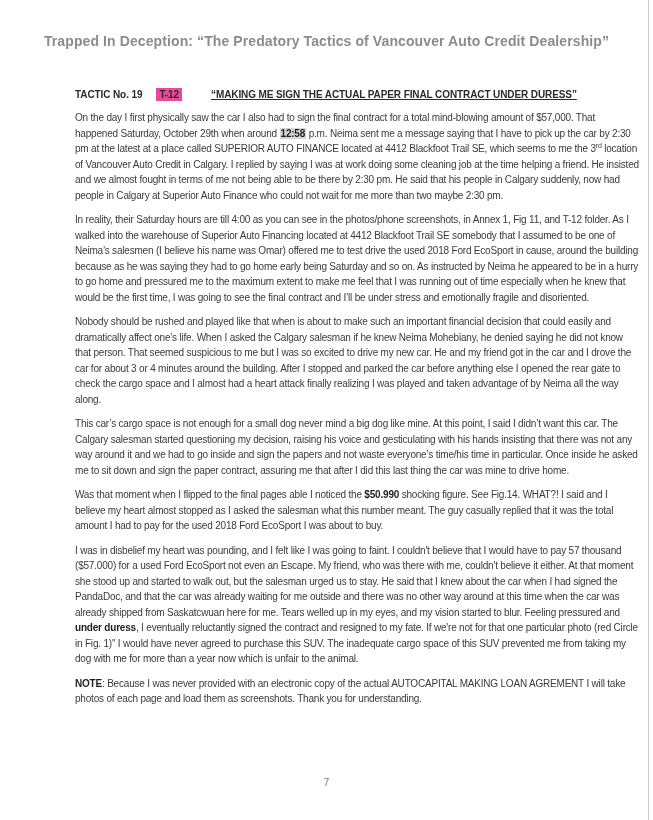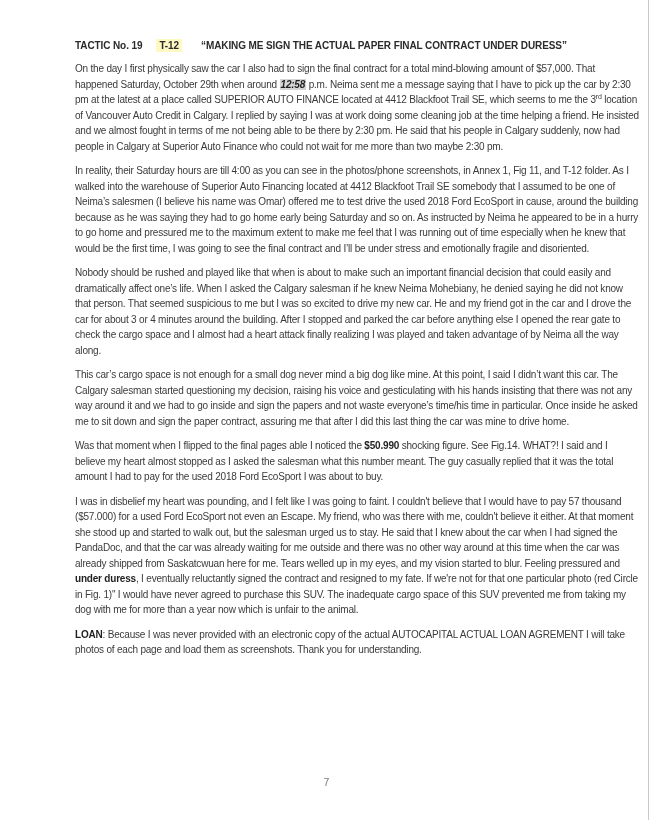--- a/index.html
+++ b/index.html
@@ -28,66 +28,67 @@
   }
   .tactic-heading {
     margin: 40px 20px 0 75px;
     font-size: 10px;
     font-weight: bold;
     color: #2b2b2b;
     letter-spacing: -0.1px;
   }
   .tactic-heading .tag {
     margin-left: 14px;
-    background: #fef9c3;
+    background: #ec4899;
     padding: 1px 3px;
   }
-  .tactic-heading .quote { margin-left: 19px; }
+  .tactic-heading .quote { margin-left: 29px; text-decoration: underline; }
   .doc-body {
     margin: 10px 0 0 75px;
     width: 565px;
     font-size: 10px;
     line-height: 15.5px;
     letter-spacing: -0.2px;
     color: #3a3a3a;
   }
   .doc-body p { margin: 0 0 9px 0; }
   .b { font-weight: bold; color: #1f1f1f; }
-  .hl { background: #d6d6d6; padding: 0 1px; font-style: italic; }
+  .hl { background: #d6d6d6; padding: 0 1px; }
   sup { font-size: 7px; line-height: 0; vertical-align: super; }
   .page-number {
     position: absolute;
     left: 0; right: 0;
     top: 776px;
     text-align: center;
     font-size: 10.5px;
     color: #7a7a7a;
   }
 </style>
 </head>
 <body>
 
 <div class="page">
   <div class="page-edge"></div>
 
+  <div class="doc-title">Trapped In Deception: “The Predatory Tactics of Vancouver Auto Credit Dealership”</div>
 
   <div class="tactic-heading">
     <span>TACTIC No. 19</span><span class="tag">T-12</span><span class="quote">“MAKING ME SIGN THE ACTUAL PAPER FINAL CONTRACT UNDER DURESS”</span>
   </div>
 
   <div class="doc-body">
     <p><span>On the day I first physically saw the car I also had to sign the final contract for a total mind-blowing amount of $57,000. That happened Saturday, October 29th when around </span><span class="b hl">12:58</span><span> p.m. Neima sent me a message saying that I have to pick up the car by 2:30 pm at the latest at a place called SUPERIOR AUTO FINANCE located at 4412 Blackfoot Trail SE, which seems to me the 3</span><sup>rd</sup><span> location of Vancouver Auto Credit in Calgary. I replied by saying I was at work doing some cleaning job at the time helping a friend. He insisted and we almost fought in terms of me not being able to be there by 2:30 pm. He said that his people in Calgary suddenly, now had people in Calgary at Superior Auto Finance who could not wait for me more than two maybe 2:30 pm.</span></p>
 
     <p><span>In reality, their Saturday hours are till 4:00 as you can see in the photos/phone screenshots, in Annex 1, Fig 11, and T-12 folder. As I walked into the warehouse of Superior Auto Financing located at 4412 Blackfoot Trail SE somebody that I assumed to be one of Neima’s salesmen (I believe his name was Omar) offered me to test drive the used 2018 Ford EcoSport in cause, around the building because as he was saying they had to go home early being Saturday and so on. As instructed by Neima he appeared to be in a hurry to go home and pressured me to the maximum extent to make me feel that I was running out of time especially when he knew that would be the first time, I was going to see the final contract and I’ll be under stress and emotionally fragile and disoriented.</span></p>
 
     <p><span>Nobody should be rushed and played like that when is about to make such an important financial decision that could easily and dramatically affect one’s life. When I asked the Calgary salesman if he knew Neima Mohebiany, he denied saying he did not know that person. That seemed suspicious to me but I was so excited to drive my new car. He and my friend got in the car and I drove the car for about 3 or 4 minutes around the building. After I stopped and parked the car before anything else I opened the rear gate to check the cargo space and I almost had a heart attack finally realizing I was played and taken advantage of by Neima all the way along.</span></p>
 
     <p><span>This car’s cargo space is not enough for a small dog never mind a big dog like mine. At this point, I said I didn’t want this car. The Calgary salesman started questioning my decision, raising his voice and gesticulating with his hands insisting that there was not any way around it and we had to go inside and sign the papers and not waste everyone’s time/his time in particular. Once inside he asked me to sit down and sign the paper contract, assuring me that after I did this last thing the car was mine to drive home.</span></p>
 
     <p><span>Was that moment when I flipped to the final pages able I noticed the </span><span class="b">$50.990</span><span> shocking figure. See Fig.14. WHAT?! I said and I believe my heart almost stopped as I asked the salesman what this number meant. The guy casually replied that it was the total amount I had to pay for the used 2018 Ford EcoSport I was about to buy.</span></p>
 
     <p><span>I was in disbelief my heart was pounding, and I felt like I was going to faint. I couldn't believe that I would have to pay 57 thousand ($57.000) for a used Ford EcoSport not even an Escape. My friend, who was there with me, couldn't believe it either. At that moment she stood up and started to walk out, but the salesman urged us to stay. He said that I knew about the car when I had signed the PandaDoc, and that the car was already waiting for me outside and there was no other way around at this time when the car was already shipped from Saskatcwuan here for me. Tears welled up in my eyes, and my vision started to blur. Feeling pressured and </span><span class="b">under duress</span><span>, I eventually reluctantly signed the contract and resigned to my fate. If we're not for that one particular photo (red Circle in Fig. 1)" I would have never agreed to purchase this SUV. The inadequate cargo space of this SUV prevented me from taking my dog with me for more than a year now which is unfair to the animal.</span></p>
 
-    <p><span class="b">LOAN</span><span>: Because I was never provided with an electronic copy of the actual AUTOCAPITAL ACTUAL LOAN AGREMENT I will take photos of each page and load them as screenshots. Thank you for understanding.</span></p>
+    <p><span class="b">NOTE</span><span>: Because I was never provided with an electronic copy of the actual AUTOCAPITAL MAKING LOAN AGREMENT I will take photos of each page and load them as screenshots. Thank you for understanding.</span></p>
   </div>
 
   <div class="page-number">7</div>
 </div>
 
 </body></html>

